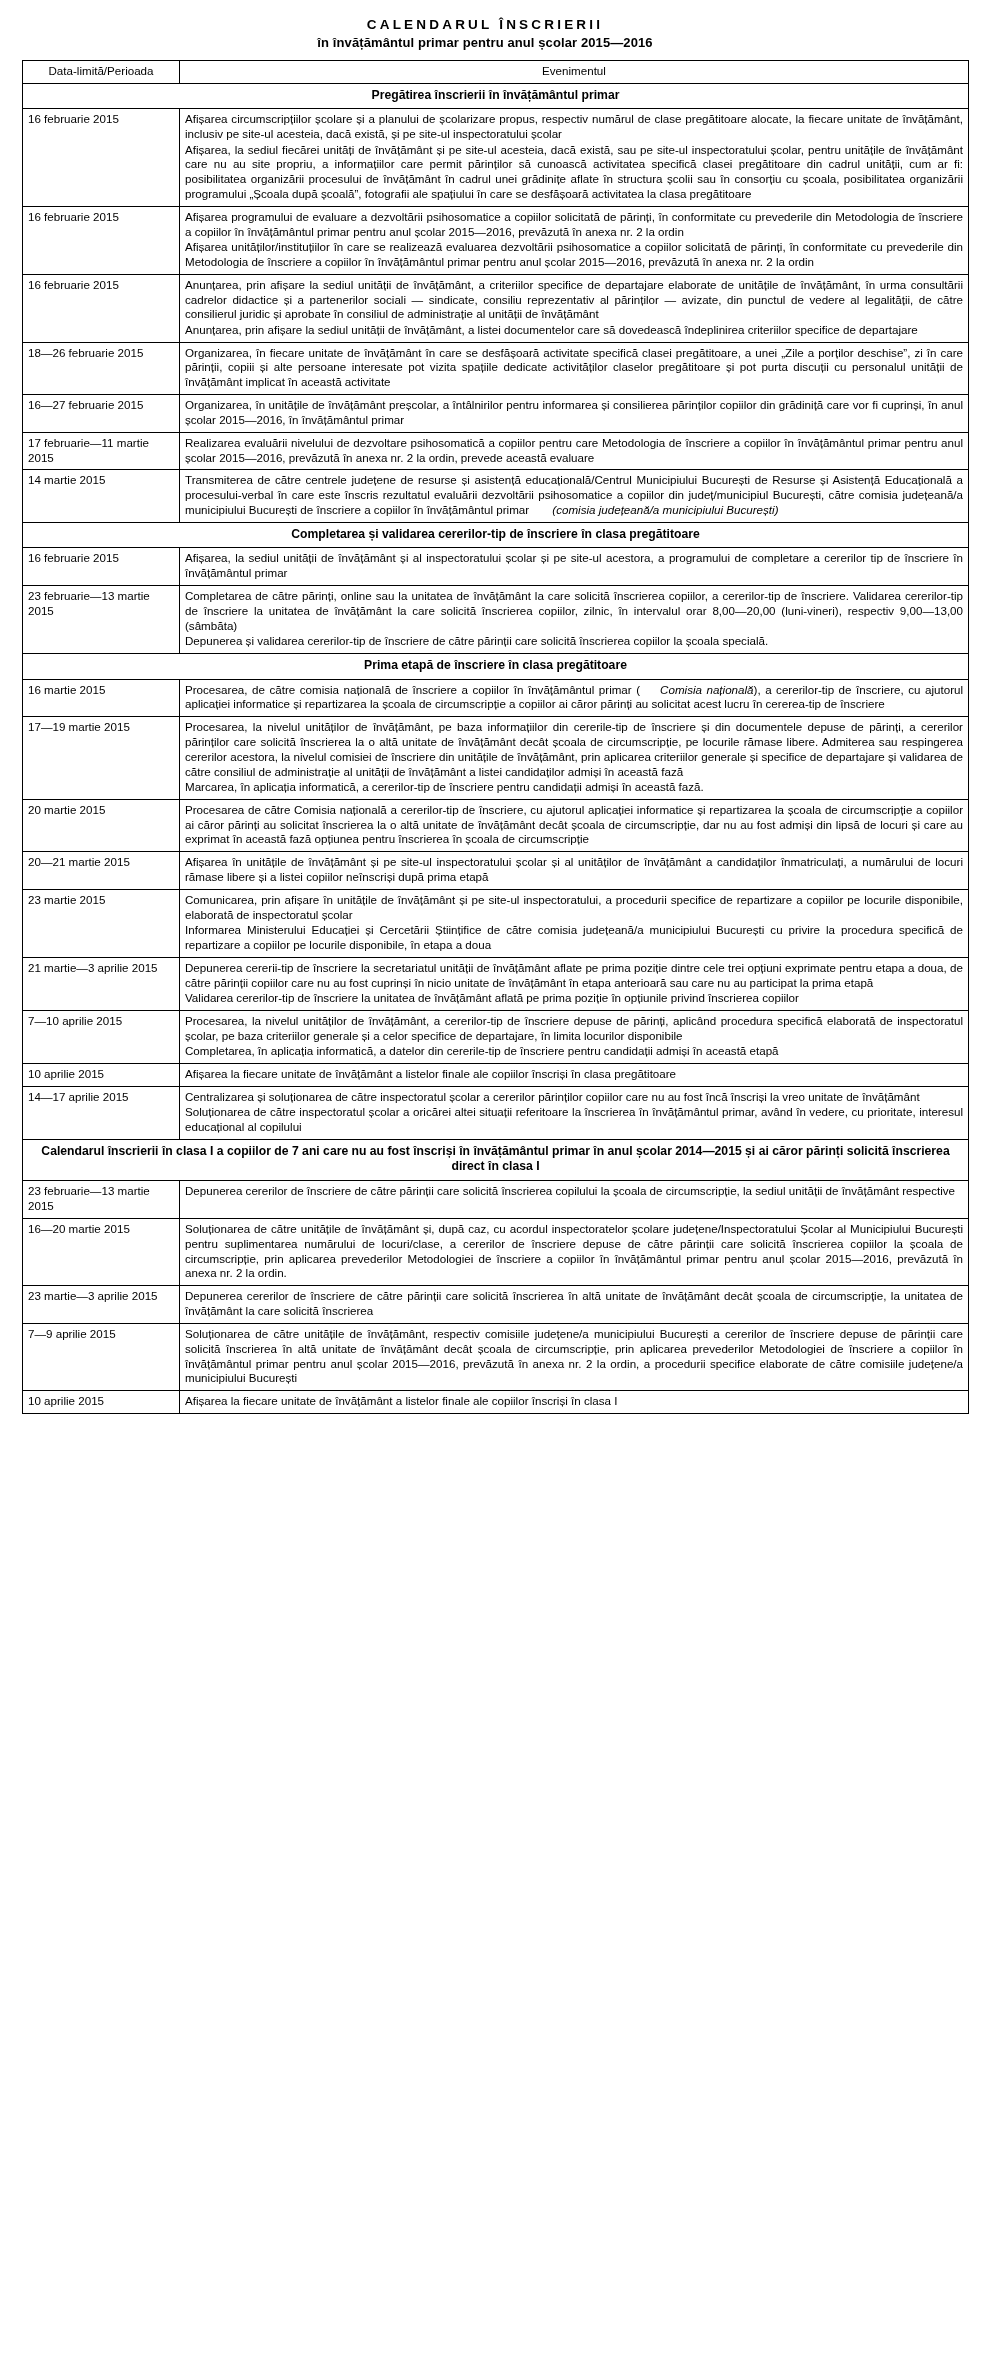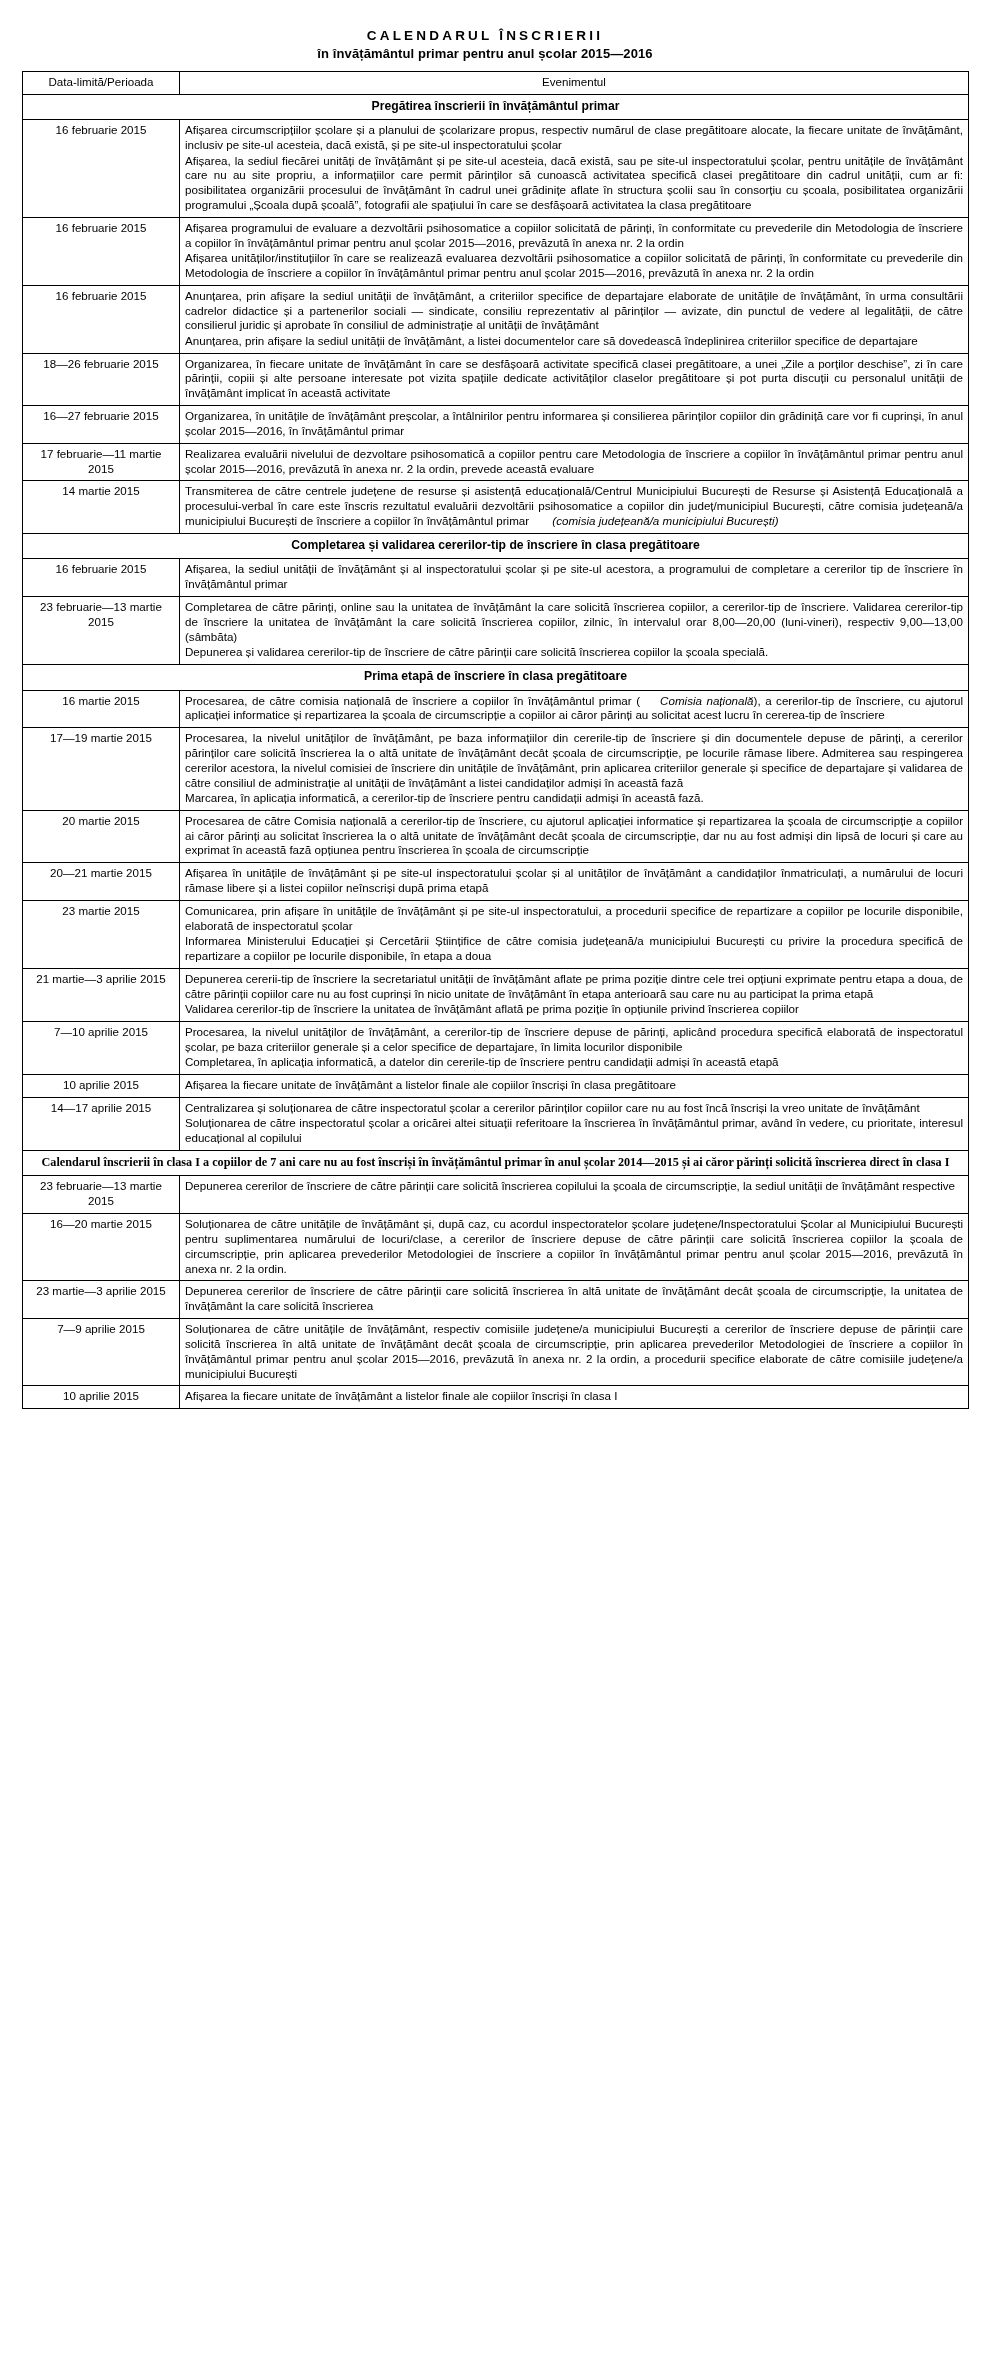--- a/index.html
+++ b/index.html
@@ -8,21 +8,21 @@
     background: #ffffff;
   }
   body {
     width: 990px;
     font-family: "Liberation Sans", sans-serif;
     color: #000000;
   }
   .page {
     width: 970px;
     box-sizing: border-box;
-    padding: 22px 22px 18px 22px;
+    padding: 11px 22px 18px 22px;
   }
   .doc-title {
     text-align: center;
     font-size: 13.5px;
     font-weight: bold;
     letter-spacing: 3.2px;
     margin: 6px 0 3px 0;
   }
   .doc-subtitle {
     text-align: center;
@@ -58,24 +58,23 @@
     font-weight: bold;
     font-size: 12.2px;
     padding: 4px 6px 5px 6px;
   }
   tr.section-tall td {
     text-align: center;
     font-weight: bold;
     font-size: 12.2px;
     padding: 4px 10px 5px 10px;
     line-height: 1.3;
-    font-family: Liberation Serif, serif;
   }
   td.date {
-    text-align: center;
+    text-align: left;
     white-space: normal;
     margin-left: 36px;
   }
   td.evt {
     text-align: justify;
     text-justify: inter-word;
   }
   td.evt p {
     margin: 0;
   }

